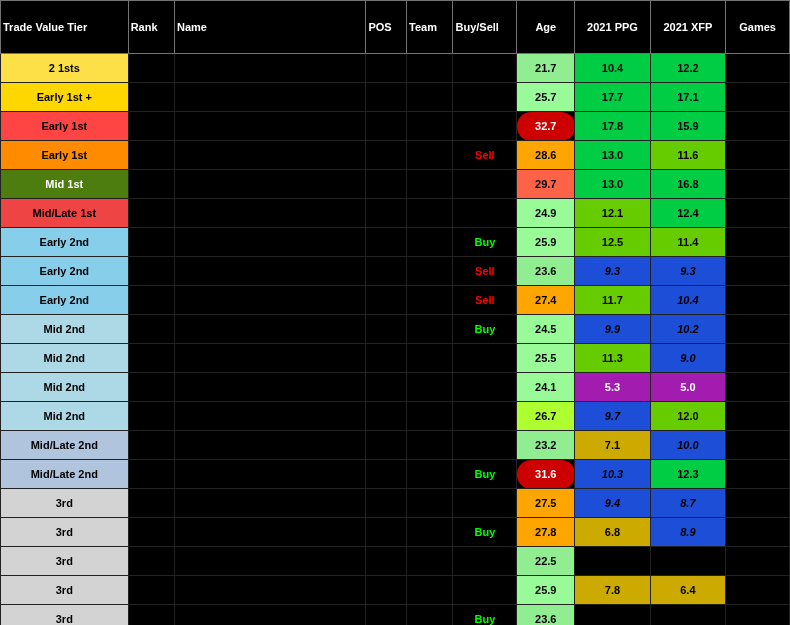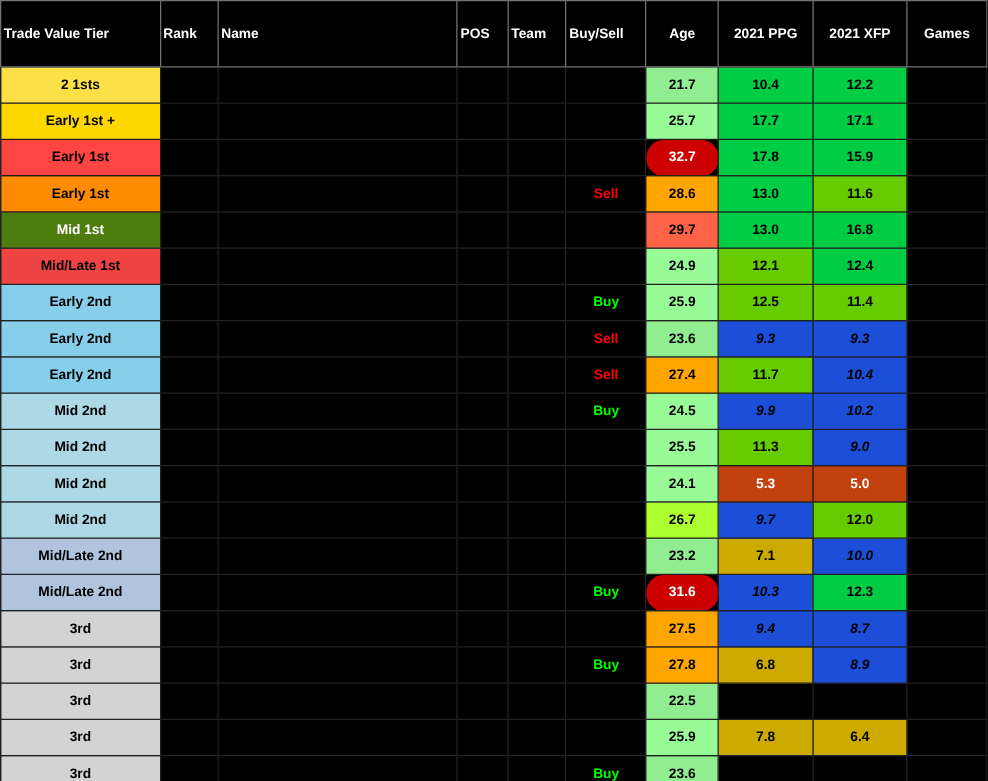--- a/index.html
+++ b/index.html
@@ -66,21 +66,21 @@
     .age-light-green { background: #98FB98; color: #000; }
     .age-yellow-green { background: #ADFF2F; color: #000; }
     .age-orange { background: #FFA500; color: #000; }
     .age-red-orange { background: #FF6347; color: #000; }
     .age-dark-red { background: #CC0000; color: #fff; border-radius: 14px; }
     
     .stat-high { background: #00cc44; }
     .stat-med-high { background: #66cc00; }
     .stat-med { background: #1d4ed8; font-style: italic; }
     .stat-med-low { background: #ccaa00; }
-    .stat-red { background: #c2410c; color: #fff; }
+    .stat-red { background: #a21caf; color: #fff; }
     .empty-stat { background: #000; }
 
     
     .tier-2-1sts { background: #fde047; margin-left: 48px; }
     .tier-early1plus { background: #ffd700; }
     .tier-early1-red { background: #ff4444; }
     .tier-early1-orange { background: #ff8c00; }
     .tier-mid1 { background: #4d7c0f; color: #fff !important; }
     .tier-midlate1 { background: #ef4444; }
     .tier-early2nd { background: #87ceeb; }

